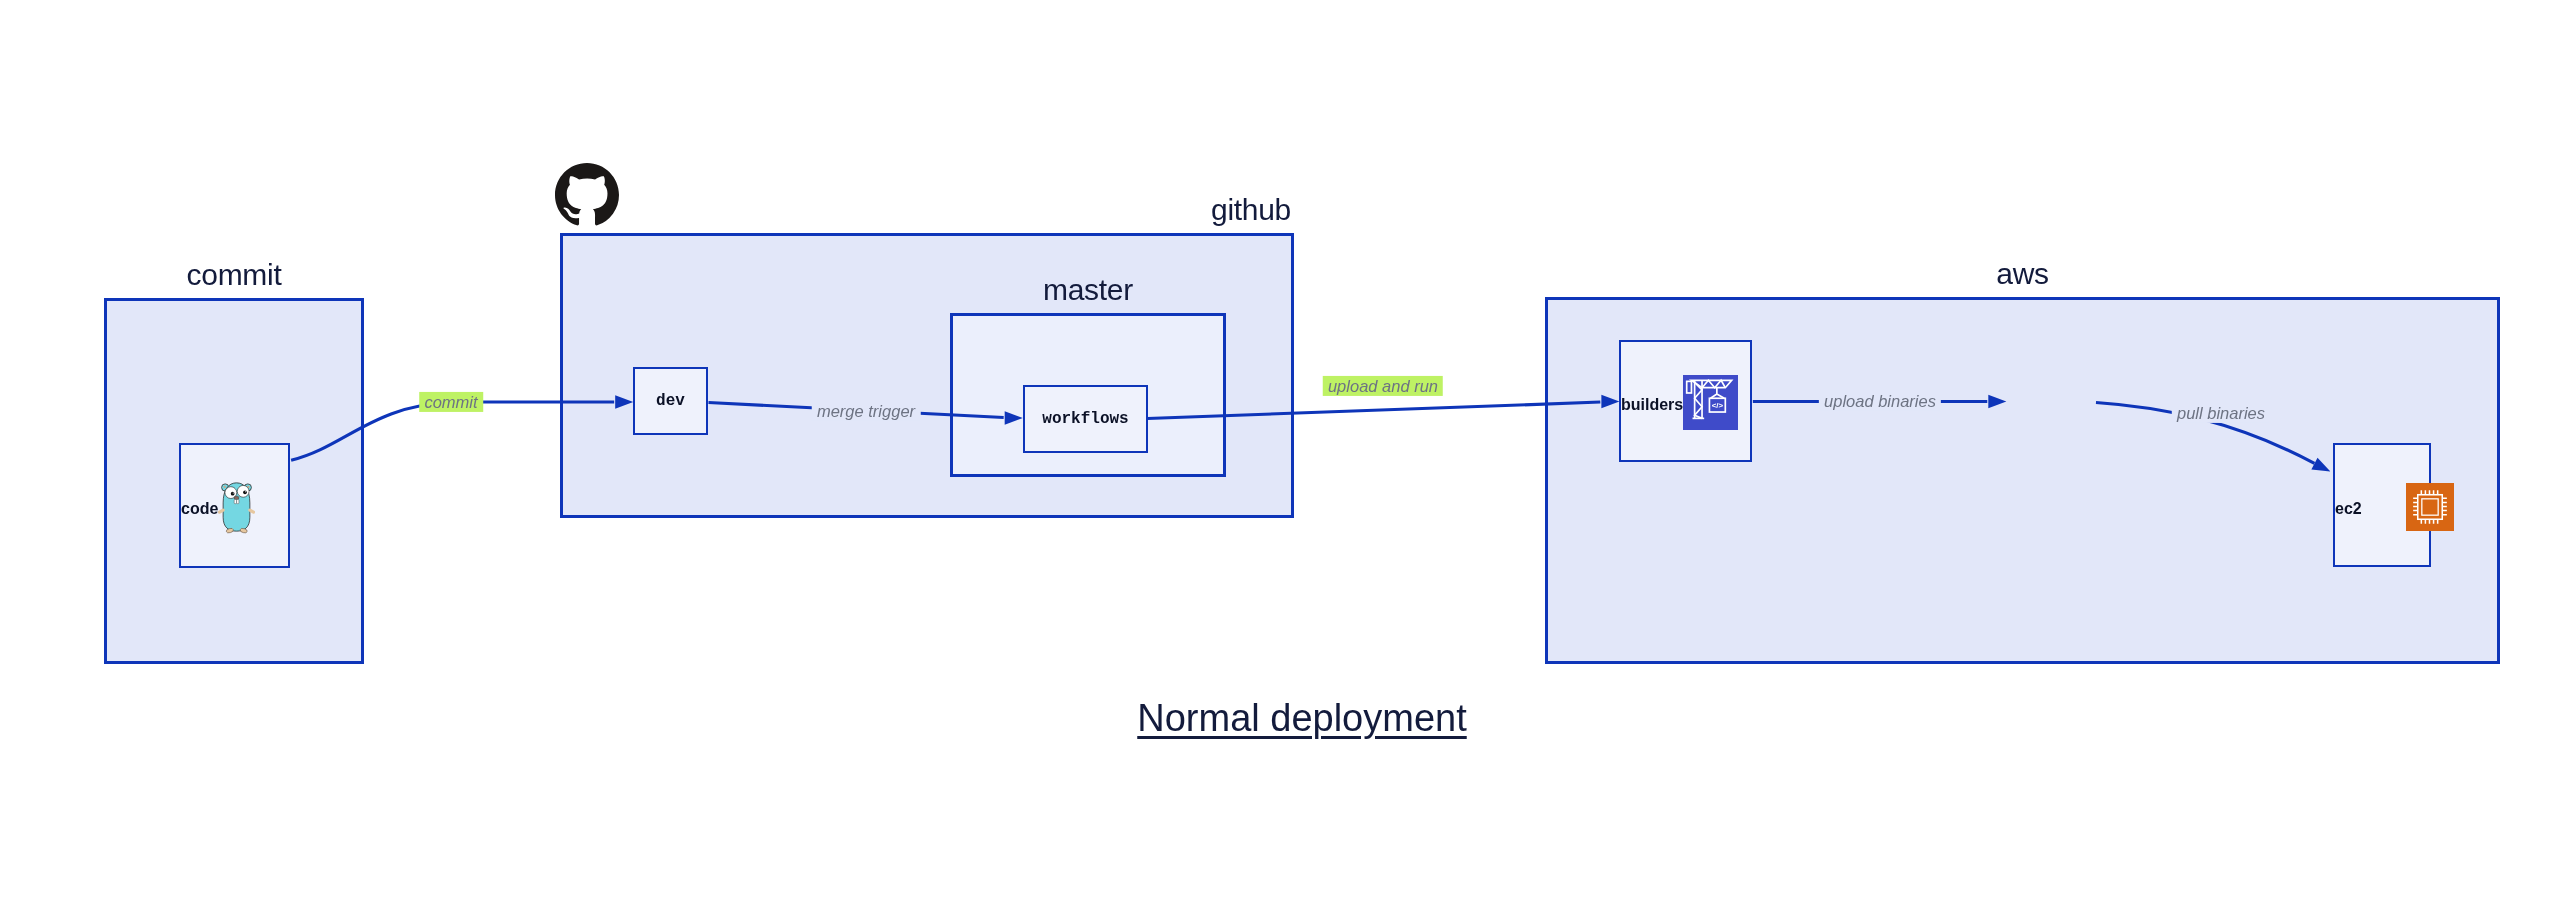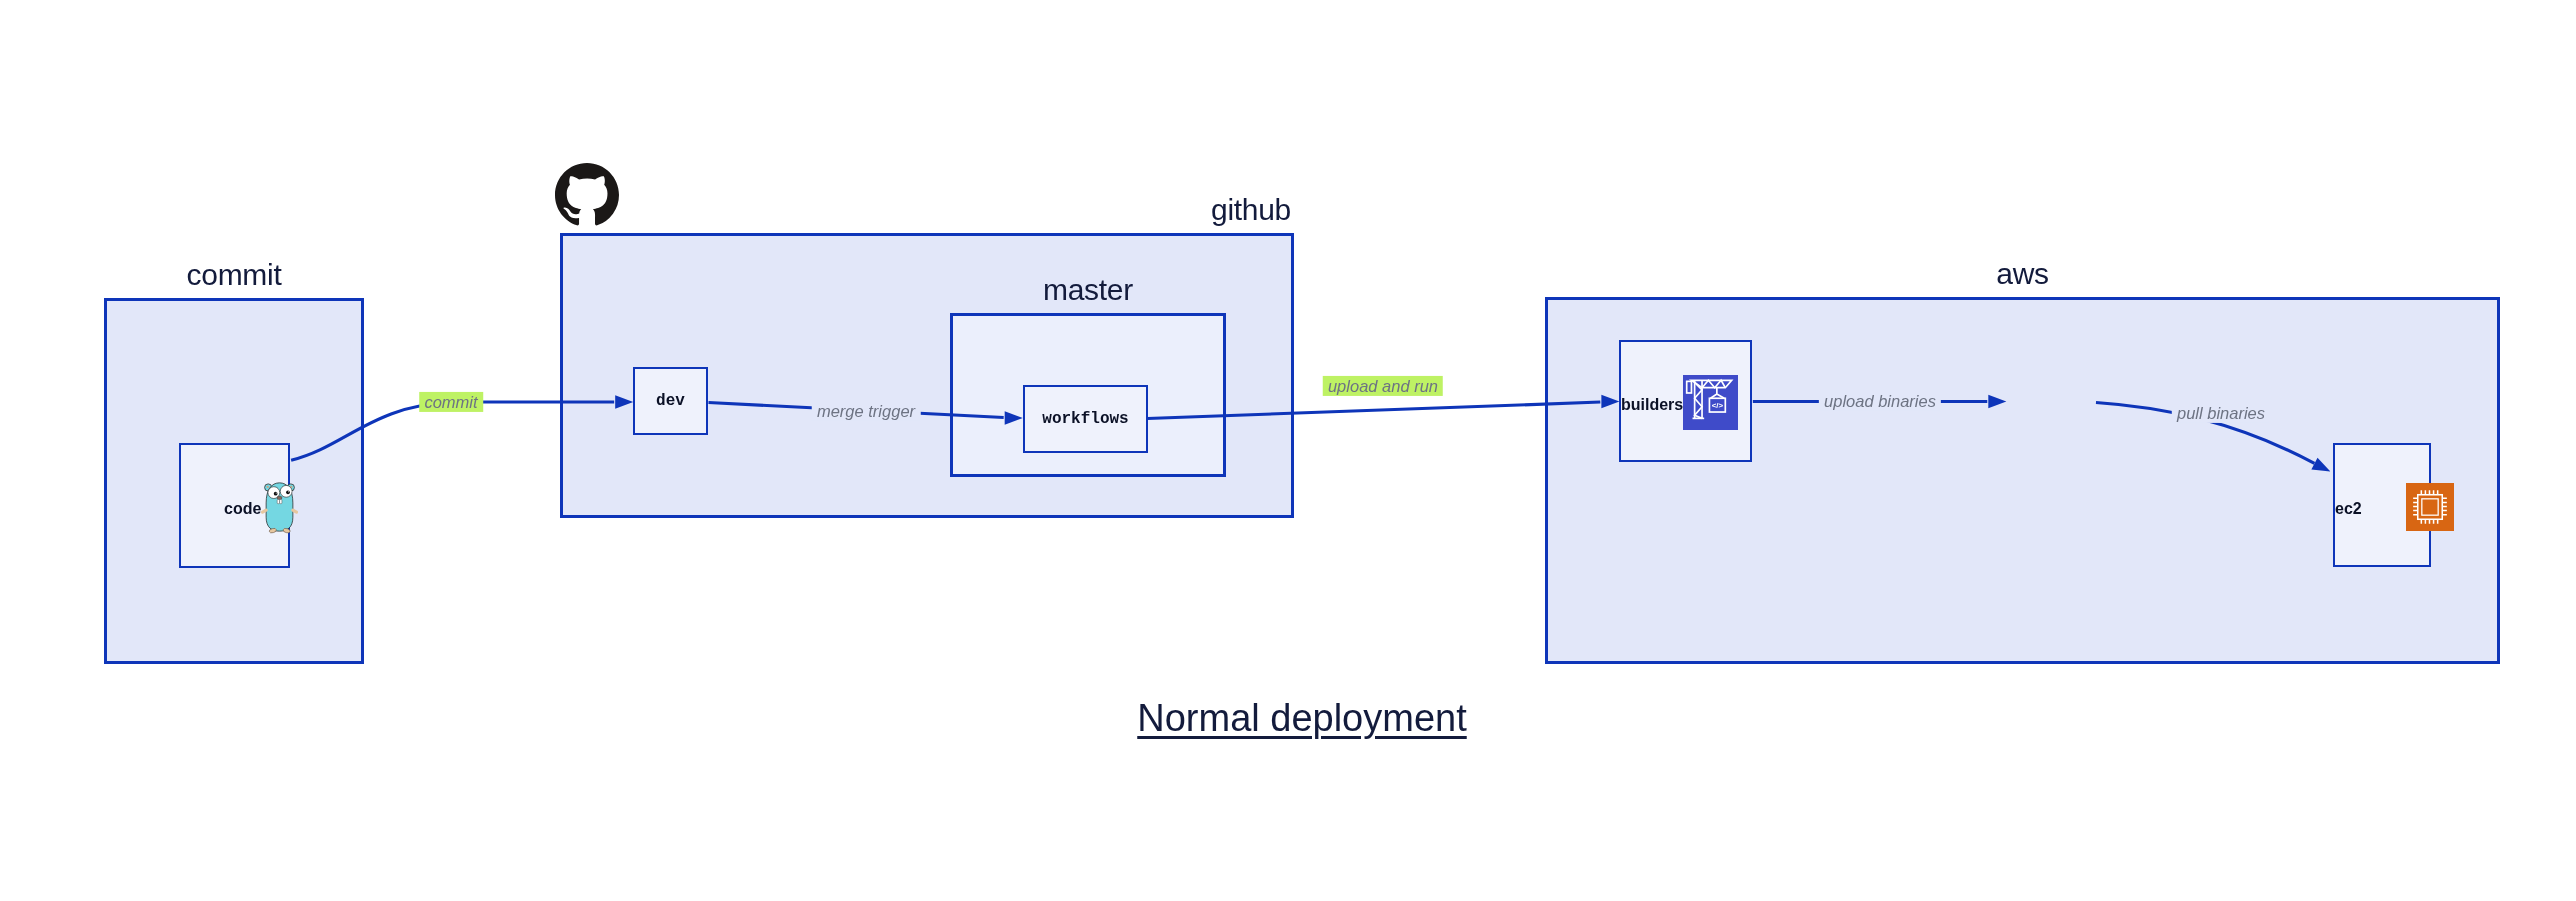--- a/index.html
+++ b/index.html
@@ -91,21 +91,21 @@
   <div class="container master" style="left:950px;top:313px;width:276px;height:164px;"></div>
   <div class="container-label" style="left:950px;top:273px;width:276px;text-align:center;">master</div>
 
   <div class="container" style="left:1545px;top:297px;width:955px;height:367px;"></div>
   <div class="container-label" style="left:1545px;top:257px;width:955px;text-align:center;">aws</div>
 
   <svg class="logo" style="left:555px;top:163px;" width="64" height="64" viewBox="0 0 24 24">
     <path fill="#1b1817" d="M12 0C5.37 0 0 5.37 0 12c0 5.31 3.435 9.795 8.205 11.385.6.105.825-.255.825-.57 0-.285-.015-1.23-.015-2.235-3.015.555-3.795-.735-4.035-1.41-.135-.345-.72-1.41-1.23-1.695-.42-.225-1.02-.78-.015-.795.945-.015 1.62.87 1.845 1.23 1.08 1.815 2.805 1.305 3.495.99.105-.78.42-1.305.765-1.605-2.67-.3-5.46-1.335-5.46-5.925 0-1.305.465-2.385 1.23-3.225-.12-.3-.54-1.53.12-3.18 0 0 1.005-.315 3.3 1.23.96-.27 1.98-.405 3-.405s2.04.135 3 .405c2.295-1.56 3.3-1.23 3.3-1.23.66 1.65.24 2.88.12 3.18.765.84 1.23 1.905 1.23 3.225 0 4.605-2.805 5.625-5.475 5.925.435.375.81 1.095.81 2.22 0 1.605-.015 2.895-.015 3.3 0 .315.225.69.825.57A12.02 12.02 0 0 0 24 12c0-6.63-5.37-12-12-12z"></path>
   </svg>
 
-  <div class="node" style="left:179px;top:443px;width:111px;height:125px;padding-left:43px;">
+  <div class="node" style="left:179px;top:443px;width:111px;height:125px;">
     <div class="node-label">code</div>
     <div class="icon-wrap">
       <svg width="37" height="54" viewBox="0 0 72 104">
         <circle cx="14" cy="14" r="7" fill="#74d7e2" stroke="#2b2b2b" stroke-width="1.5"></circle>
         <circle cx="58" cy="14" r="7" fill="#74d7e2" stroke="#2b2b2b" stroke-width="1.5"></circle>
         <circle cx="13" cy="13" r="2.2" fill="#c9a886"></circle>
         <circle cx="59" cy="13" r="2.2" fill="#c9a886"></circle>
         <path d="M36 5 C20 5 10 19 10 44 L10 72 C10 92 21 99 36 99 C51 99 62 92 62 72 L62 44 C62 19 52 5 36 5 Z" fill="#74d7e2" stroke="#2b2b2b" stroke-width="1.5"></path>
         <path d="M10 58 l-7 4" stroke="#e6c79f" stroke-width="6" stroke-linecap="round"></path>
         <path d="M62 58 l7 4" stroke="#e6c79f" stroke-width="6" stroke-linecap="round"></path>

